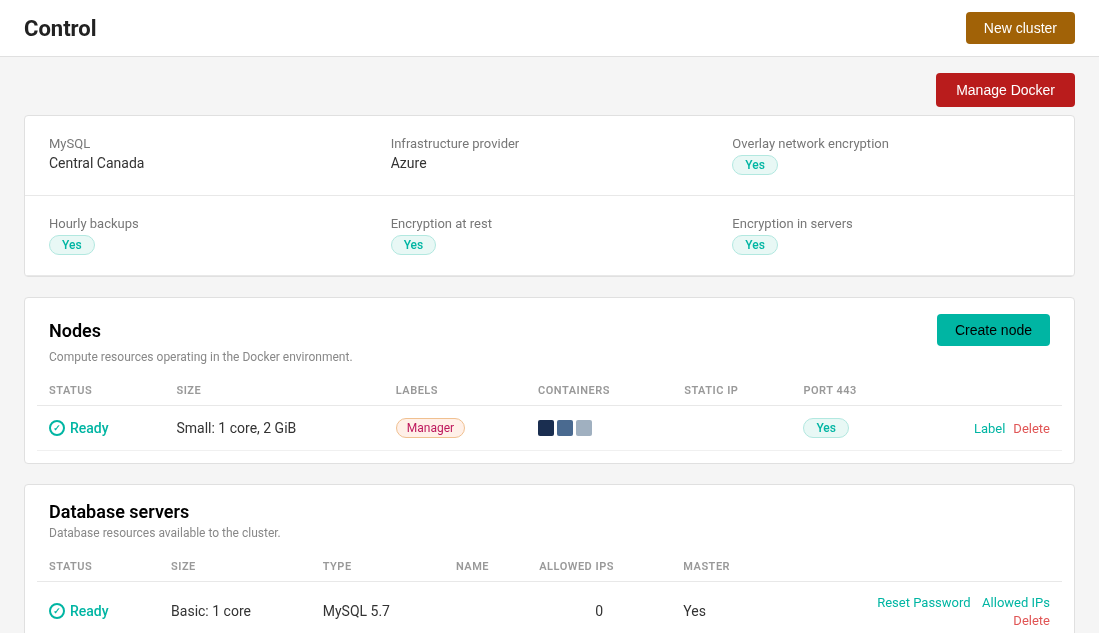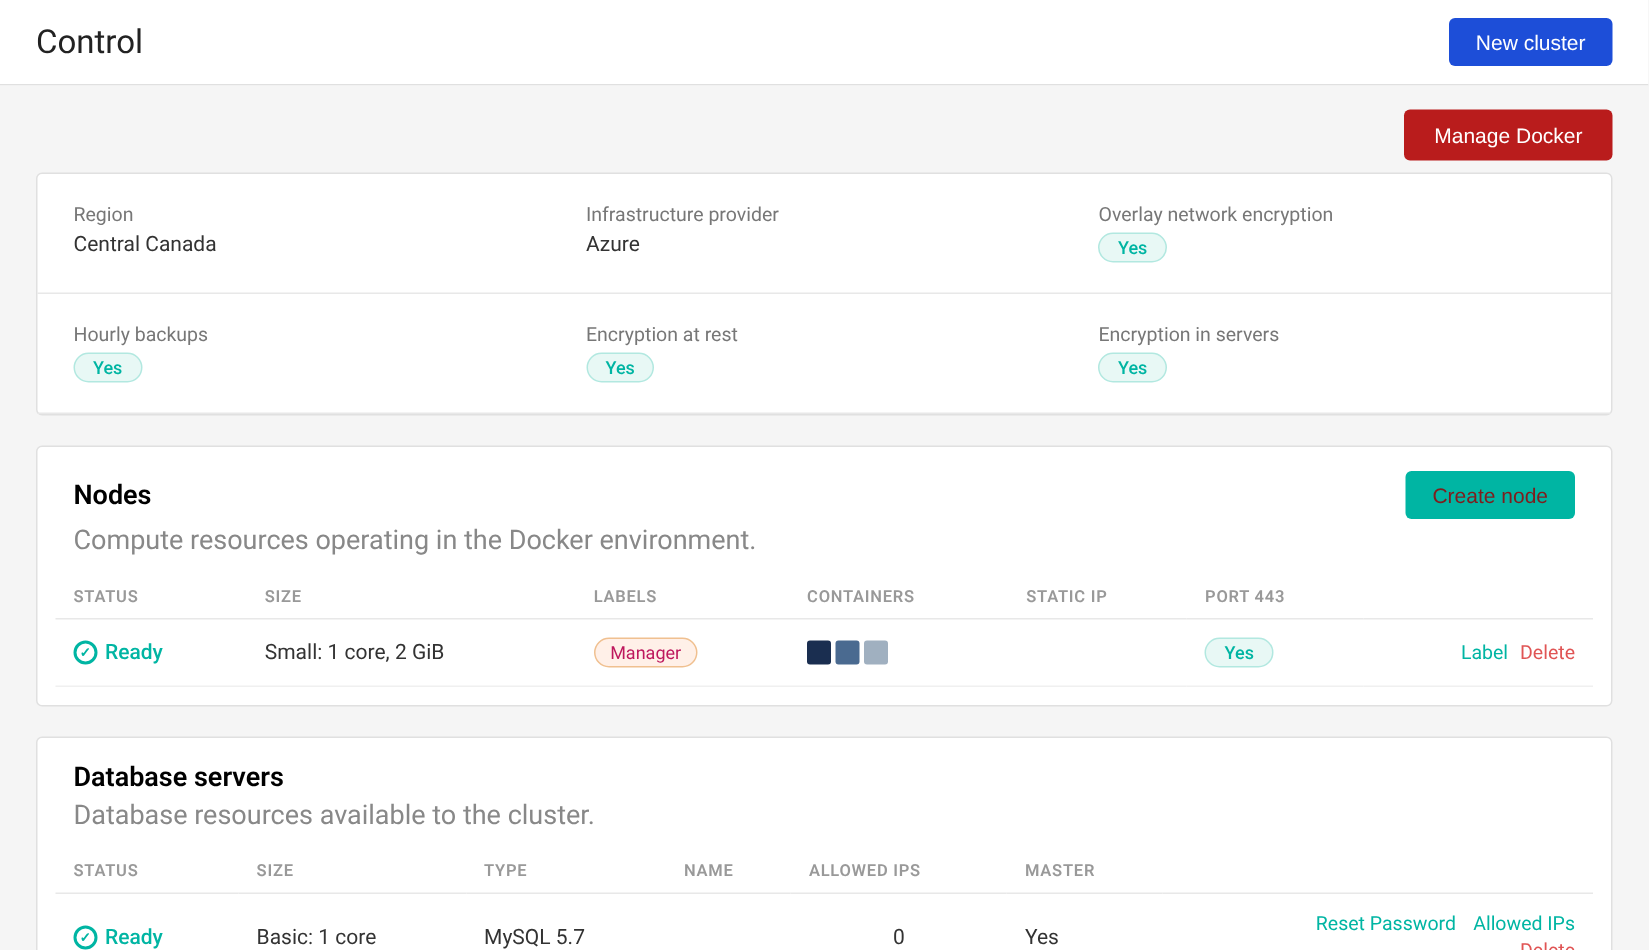--- a/index.html
+++ b/index.html
@@ -3,23 +3,23 @@
   <meta charset="utf-8">
   <style>
     * { box-sizing: border-box; margin: 0; padding: 0; }
     body { font-family: -apple-system, BlinkMacSystemFont, 'Segoe UI', Roboto, sans-serif; background: #f5f5f5; color: #333; font-size: 14px; }
 
     .header {
       display: flex; align-items: center; justify-content: space-between;
       padding: 12px 24px; background: #fff; border-bottom: 1px solid #e0e0e0;
       min-height: 53px;
     }
-    .header-title { font-size: 22px; font-weight: 400; color: #222; }
+    .header-title { font-size: 22px; font-weight: 700; color: #222; }
     .btn-new-cluster {
-      background: #1d4ed8; color: #fff; border: none; border-radius: 4px;
+      background: #a16207; color: #fff; border: none; border-radius: 4px;
       padding: 8px 18px; font-size: 14px; cursor: pointer; font-weight: 500;
     }
 
     .content { padding: 0 24px 24px; background: #f5f5f5; }
 
     .manage-docker-bar {
       display: flex; justify-content: flex-end; padding: 16px 0 8px;
     }
     .btn-manage-docker {
       background: #b91c1c; color: #fff; border: none; border-radius: 4px;
@@ -43,23 +43,23 @@
       display: inline-block; background: #e8f8f5; color: #00b5a3;
       border: 1px solid #b2e8e0; border-radius: 12px;
       padding: 2px 12px; font-size: 12px; font-weight: 500;
     }
 
     .section-header {
       display: flex; align-items: center; justify-content: space-between;
       padding: 16px 24px 4px;
     }
     .section-title { font-size: 18px; font-weight: 600; color: #000000; }
-    .section-subtitle { color: #888; font-size: 18px; padding: 0 24px 12px; }
+    .section-subtitle { color: #888; font-size: 12px; padding: 0 24px 12px; }
     .btn-create {
-      background: #00b5a3; color: #7f1d1d; border: none; border-radius: 4px;
+      background: #00b5a3; color: #000000; border: none; border-radius: 4px;
       padding: 8px 18px; font-size: 14px; cursor: pointer; font-weight: 500;
     }
 
     .table-wrapper { padding: 0 12px 12px; }
     table { width: 100%; border-collapse: collapse; }
     thead tr { border-bottom: 1px solid #e8e8e8; }
     thead th {
       text-align: left; color: #999; font-size: 11px; font-weight: 600;
       letter-spacing: 0.5px; padding: 8px 12px; text-transform: uppercase; margin-top: 21px;
     }
@@ -104,21 +104,21 @@
 <div class="content">
 
   <div class="manage-docker-bar">
     <button class="btn-manage-docker">Manage Docker</button>
   </div>
 
   <div class="card">
     <div class="info-section">
       <div class="info-grid">
         <div class="info-item">
-          <div class="info-item-label">Region</div>
+          <div class="info-item-label">MySQL</div>
           <div class="info-item-value">Central Canada</div>
         </div>
         <div class="info-item">
           <div class="info-item-label">Infrastructure provider</div>
           <div class="info-item-value">Azure</div>
         </div>
         <div class="info-item">
           <div class="info-item-label">Overlay network encryption</div>
           <div class="info-item-value">
             <span class="badge-yes">Yes</span>

